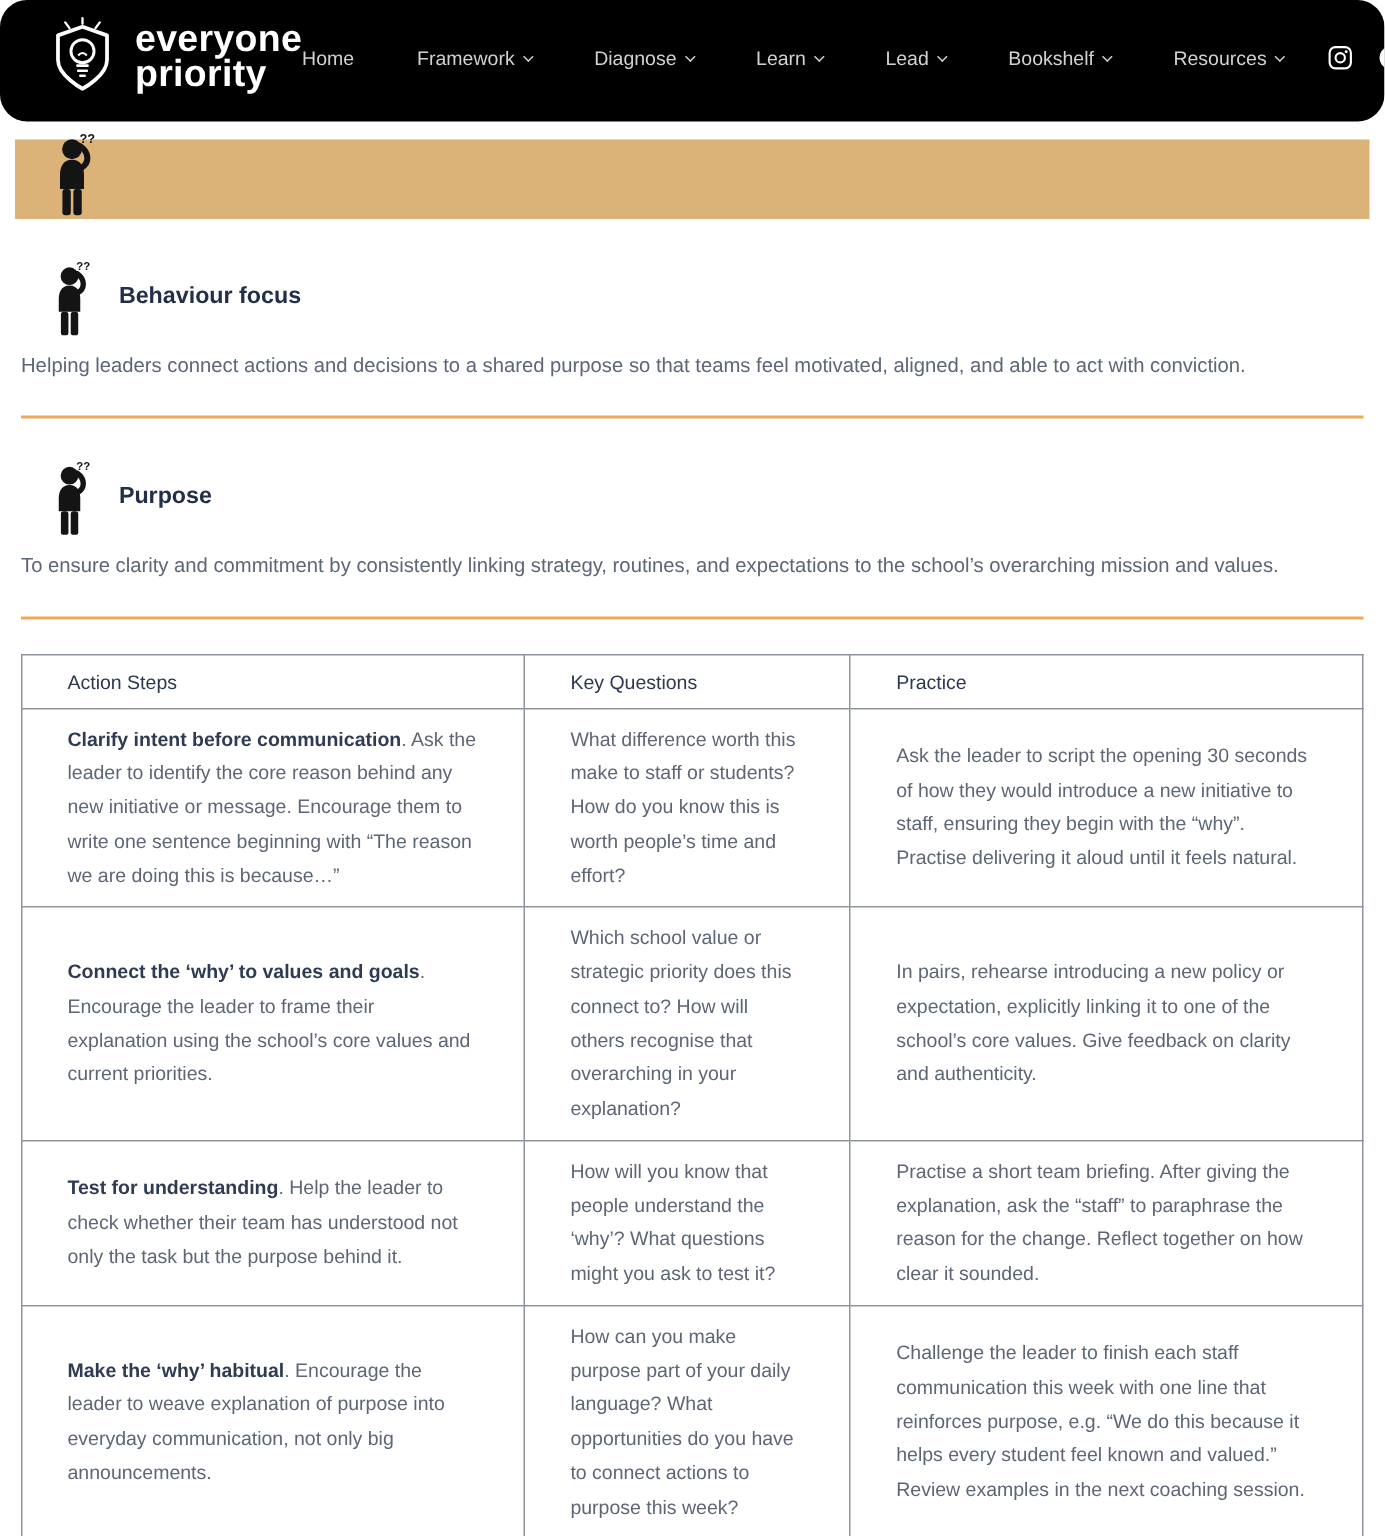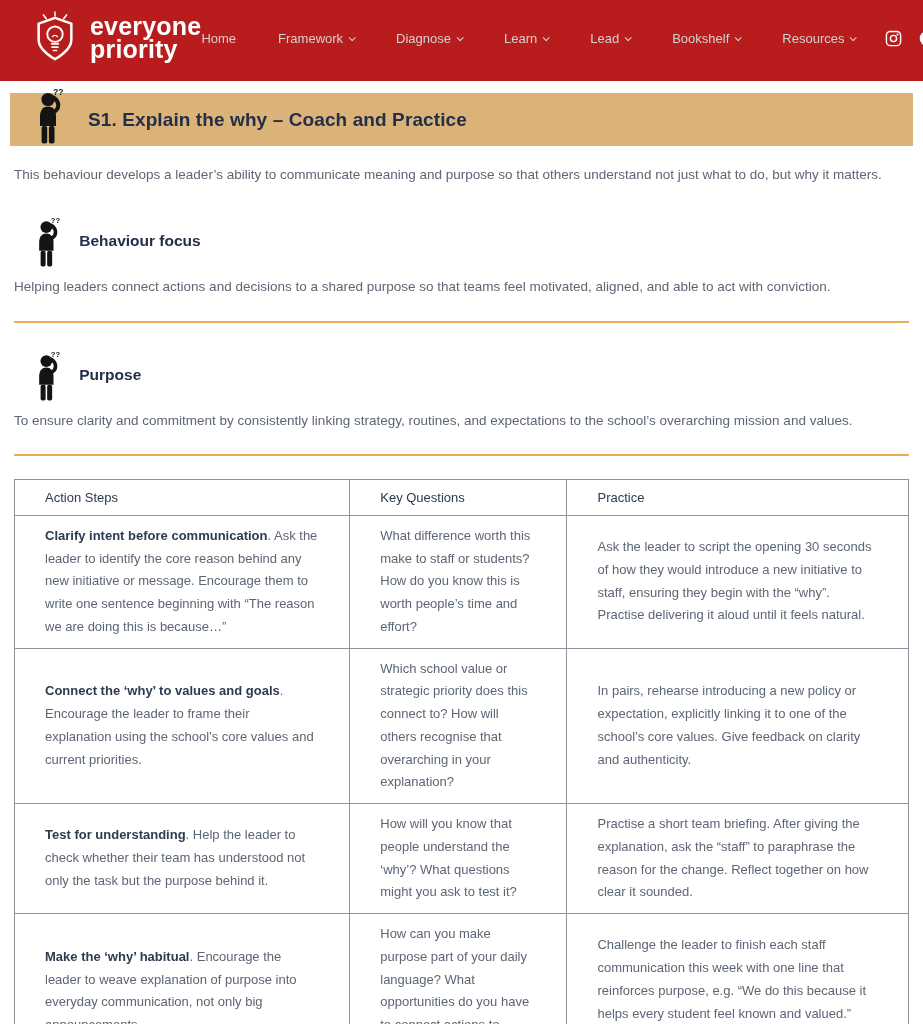--- a/index.html
+++ b/index.html
@@ -6,25 +6,26 @@
   html,body { margin:0; padding:0; }
   body {
     width: 923px;
     background: #ffffff;
     font-family: "Liberation Sans", sans-serif;
     color: #5c6675;
   }
 
   
   .site-header {
-    background: #b91c1c;
+    background: #000000;
     height: 81px;
     display: flex;
     align-items: center;
     padding: 0 26px 5px 30px;
+    border-radius: 18px;
   }
   .brand { display: flex; align-items: center; gap: 10px; cursor: pointer; }
   .brand-text {
     color: #ffffff;
     font-weight: 700;
     font-size: 25px;
     line-height: 0.92;
     letter-spacing: 0.2px;
   }
   .nav-menu {
@@ -212,26 +213,24 @@
   <span class="figure-icon">
     <svg viewBox="0 0 36 58" fill="#141414">
       <text x="21" y="9" font-size="8.5" font-weight="700" font-family="Liberation Sans, sans-serif">??</text>
       <circle cx="16" cy="13.5" r="6.6"></circle>
       <path d="M22,26 C27.5,23 28,16 21.5,11.5" stroke="#141414" stroke-width="4" fill="none" stroke-linecap="round"></path>
       <path d="M16,20.5 C10,20.5 8,25.5 8,30.5 L8,40 L24,40 L24,30.5 C24,25.5 22,20.5 16,20.5 Z"></path>
       <rect x="9.6" y="40" width="5.6" height="17.5" rx="2"></rect>
       <rect x="16.9" y="40" width="5.6" height="17.5" rx="2"></rect>
     </svg>
   </span>
-  <h1 class="banner-title">S1. Explain the why – Coach and Practice</h1>
 </div>
 
 <main class="content">
 
-  <p class="intro">This behaviour develops a leader’s ability to communicate meaning and purpose so that others understand not just what to do, but why it matters.</p>
 
   <div class="section-head">
     <span class="figure-icon">
       <svg viewBox="0 0 36 58" fill="#141414">
         <text x="21" y="9" font-size="8.5" font-weight="700" font-family="Liberation Sans, sans-serif">??</text>
         <circle cx="16" cy="13.5" r="6.6"></circle>
         <path d="M22,26 C27.5,23 28,16 21.5,11.5" stroke="#141414" stroke-width="4" fill="none" stroke-linecap="round"></path>
         <path d="M16,20.5 C10,20.5 8,25.5 8,30.5 L8,40 L24,40 L24,30.5 C24,25.5 22,20.5 16,20.5 Z"></path>
         <rect x="9.6" y="40" width="5.6" height="17.5" rx="2"></rect>
         <rect x="16.9" y="40" width="5.6" height="17.5" rx="2"></rect>

